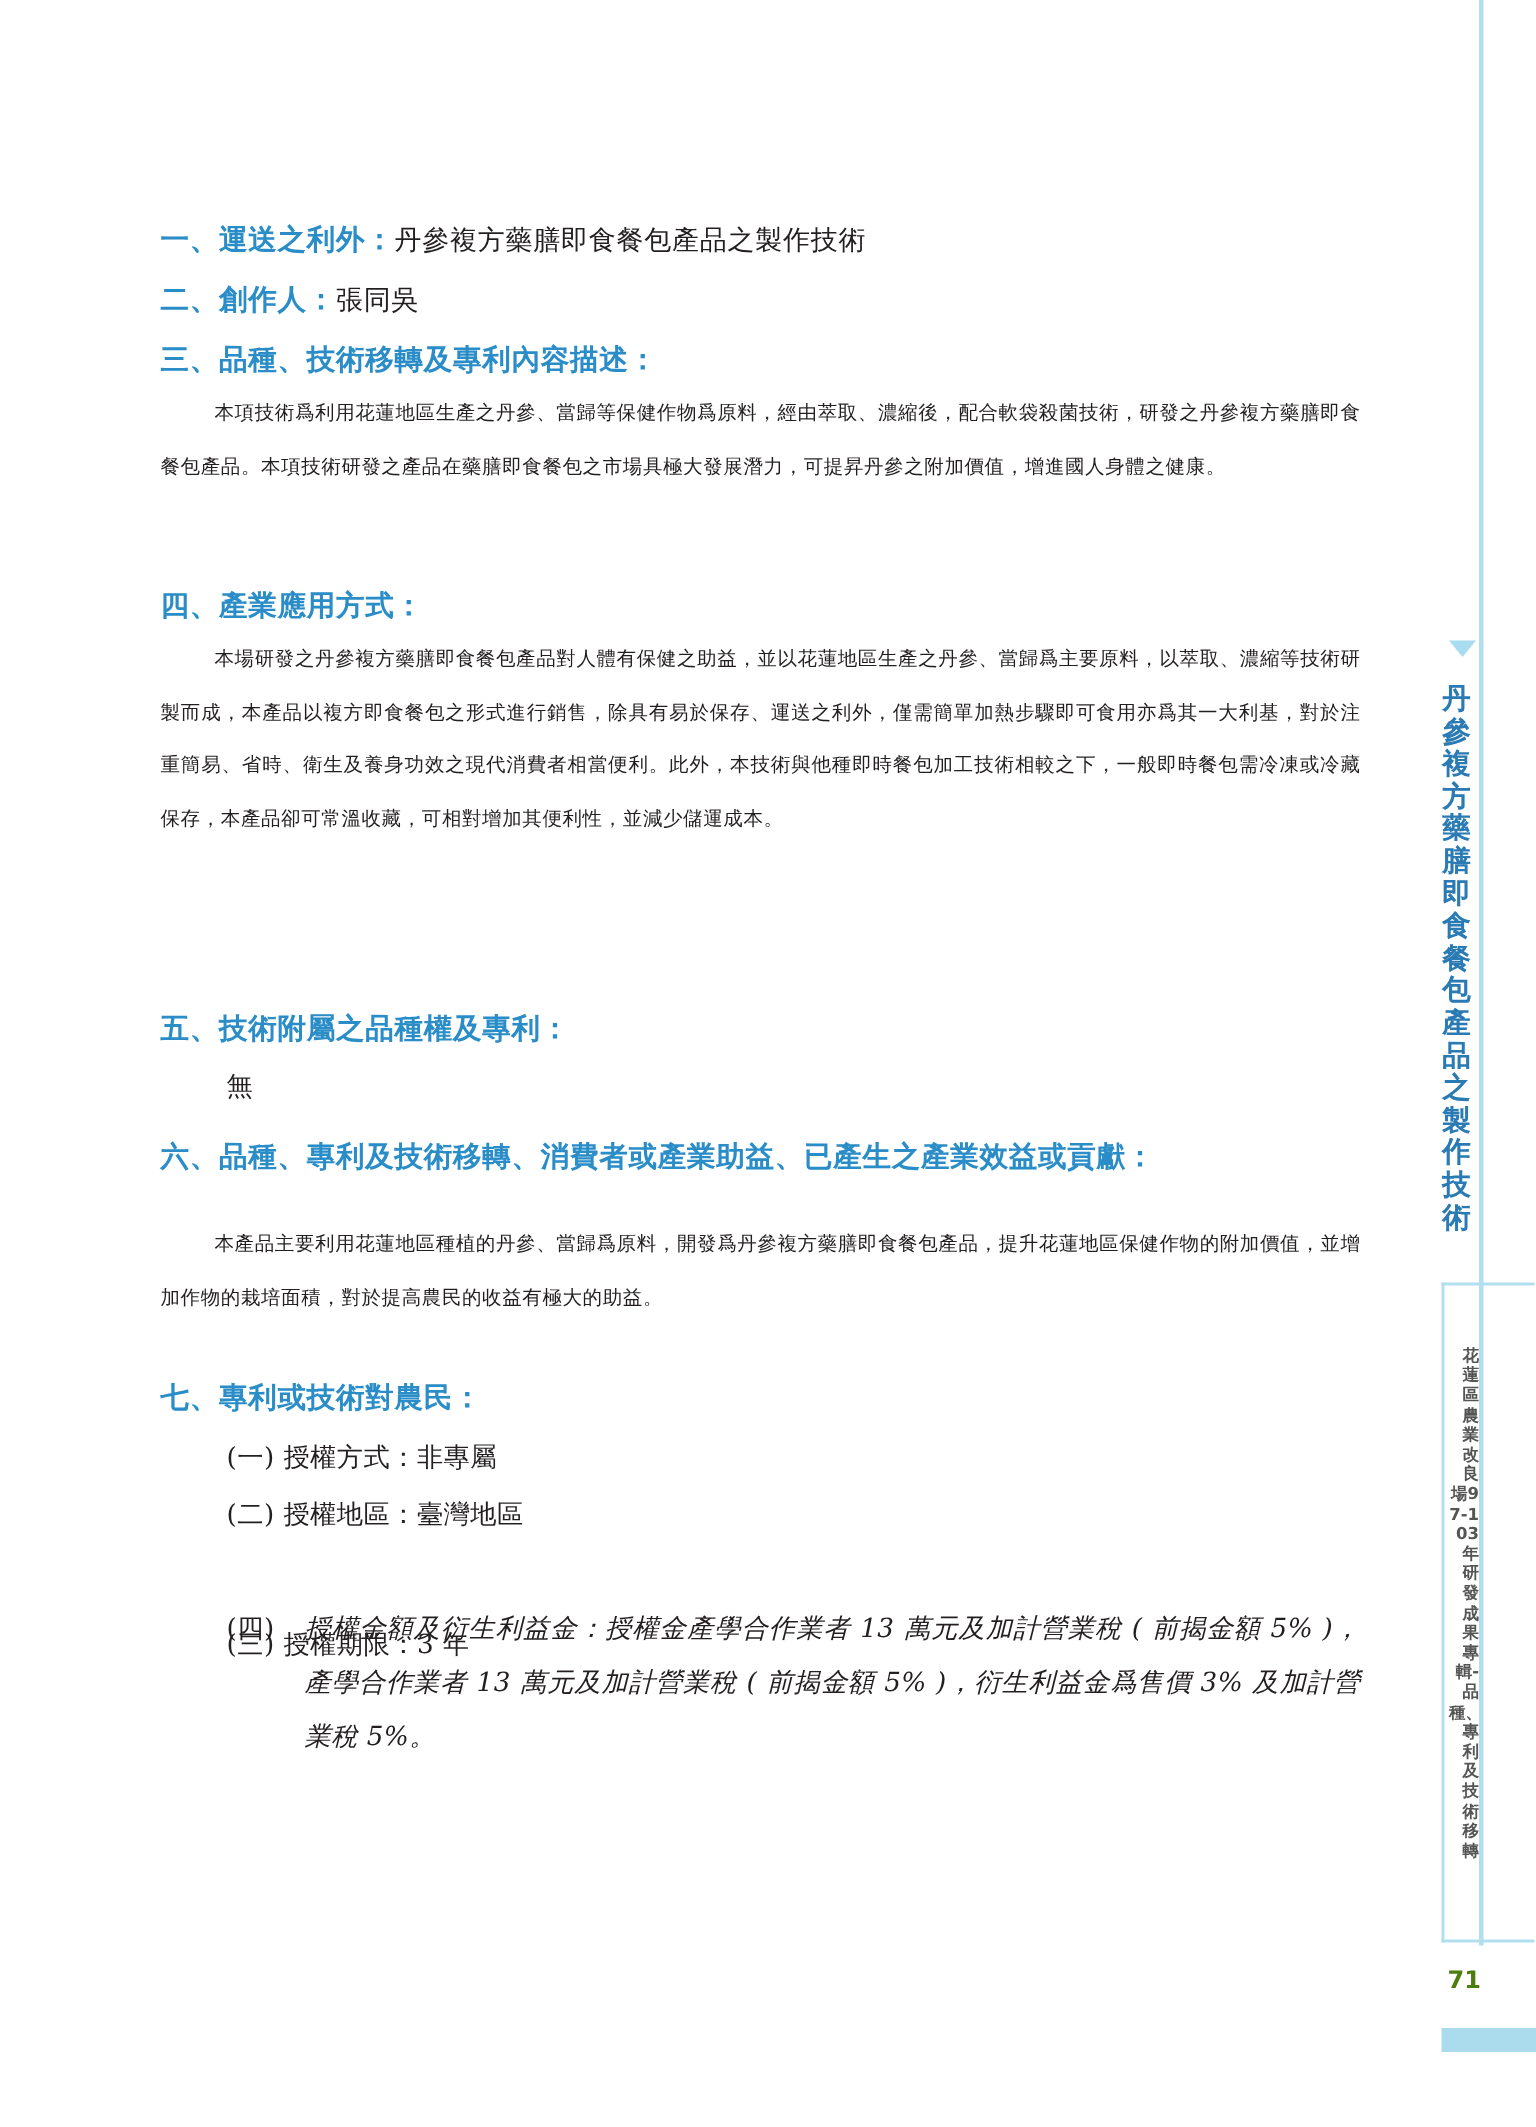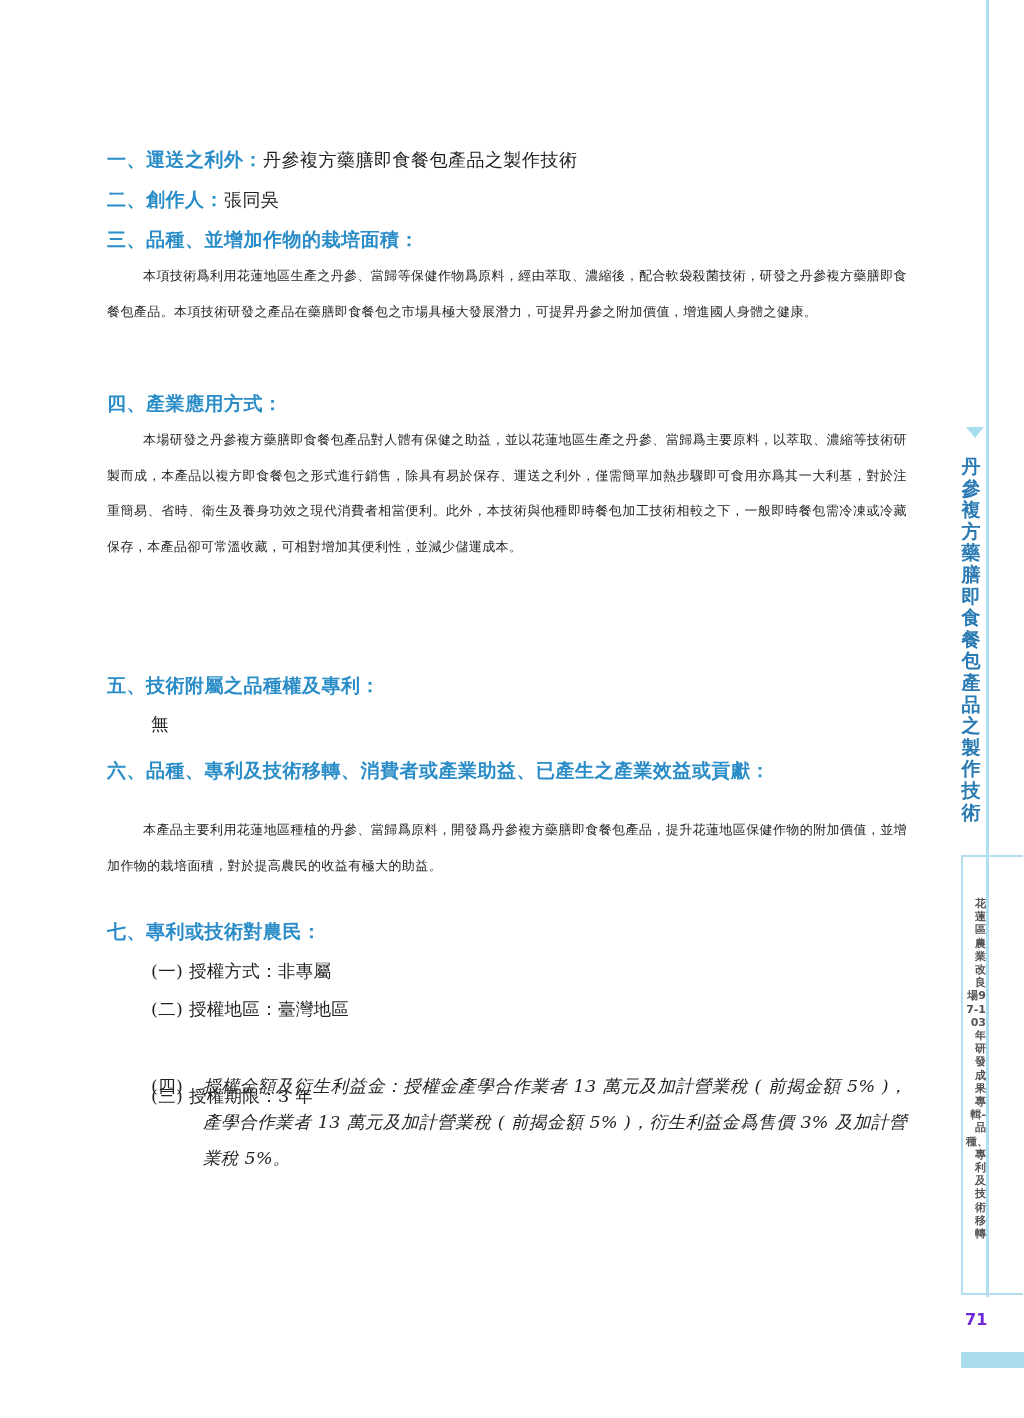--- a/index.html
+++ b/index.html
@@ -30,34 +30,34 @@
     position:absolute; left:960px; top:456px; width:22px; font-family:"DejaVu Serif","Liberation Serif",serif;
     font-weight:bold; color:#2a7ab3; font-size:19px; line-height:21.6px; text-align:center; word-break:break-all;
   }
   .box { position:absolute; left:961px; top:855px; width:62px; height:440px;
     border-top:2px solid #b1dff0; border-left:2px solid #b1dff0; border-bottom:2px solid #b1dff0; box-sizing:border-box; }
   .side-sub {
     position:absolute; left:966px; top:897px; width:20px; font-family:"DejaVu Sans","Liberation Sans",sans-serif;
     color:#555; font-size:11px; line-height:13.2px; text-align:right; word-break:break-all; font-weight:bold;
   }
   .pagenum { position:absolute; left:965px; top:1310px; font-family:"DejaVu Sans","Liberation Sans",sans-serif;
-    font-size:16px; font-weight:bold; color:#6d28d9; }
+    font-size:16px; font-weight:bold; color:#4d7c0f; }
   .bluebar { position:absolute; left:961px; top:1352px; width:63px; height:16px; background:#aadcee; }
 </style>
 </head>
 <body>
 
 <div class="main">
   <div class="heading" style="top:147px">
     <span>一、運送之利外：</span><span class="val">丹參複方藥膳即食餐包產品之製作技術</span>
   </div>
   <div class="heading" style="top:187px">
     <span>二、創作人：</span><span class="val">張同吳</span>
   </div>
-  <div class="heading" style="top:227px">三、品種、並增加作物的栽培面積：</div>
+  <div class="heading" style="top:227px">三、品種、技術移轉及專利內容描述：</div>
   <div class="para" style="top:258px"><span class="indent"></span><span>本項技術爲利用花蓮地區生產之丹參、當歸等保健作物爲原料，經由萃取、濃縮後，配合軟袋殺菌技術，研發之丹參複方藥膳即食餐包產品。本項技術研發之產品在藥膳即食餐包之市場具極大發展潛力，可提昇丹參之附加價值，增進國人身體之健康。</span></div>
 
   <div class="heading" style="top:391px">四、產業應用方式：</div>
   <div class="para" style="top:422px"><span class="indent"></span><span>本場研發之丹參複方藥膳即食餐包產品對人體有保健之助益，並以花蓮地區生產之丹參、當歸爲主要原料，以萃取、濃縮等技術研製而成，本產品以複方即食餐包之形式進行銷售，除具有易於保存、運送之利外，僅需簡單加熱步驟即可食用亦爲其一大利基，對於注重簡易、省時、衛生及養身功效之現代消費者相當便利。此外，本技術與他種即時餐包加工技術相較之下，一般即時餐包需冷凍或冷藏保存，本產品卻可常溫收藏，可相對增加其便利性，並減少儲運成本。</span></div>
 
   <div class="heading" style="top:673px">五、技術附屬之品種權及專利：</div>
   <div class="item" style="top:712px; left:44px">無</div>
 
   <div class="heading" style="top:758px">六、品種、專利及技術移轉、消費者或產業助益、已產生之產業效益或貢獻：</div>
   <div class="para" style="top:812px"><span class="indent"></span><span>本產品主要利用花蓮地區種植的丹參、當歸爲原料，開發爲丹參複方藥膳即食餐包產品，提升花蓮地區保健作物的附加價值，並增加作物的栽培面積，對於提高農民的收益有極大的助益。</span></div>

